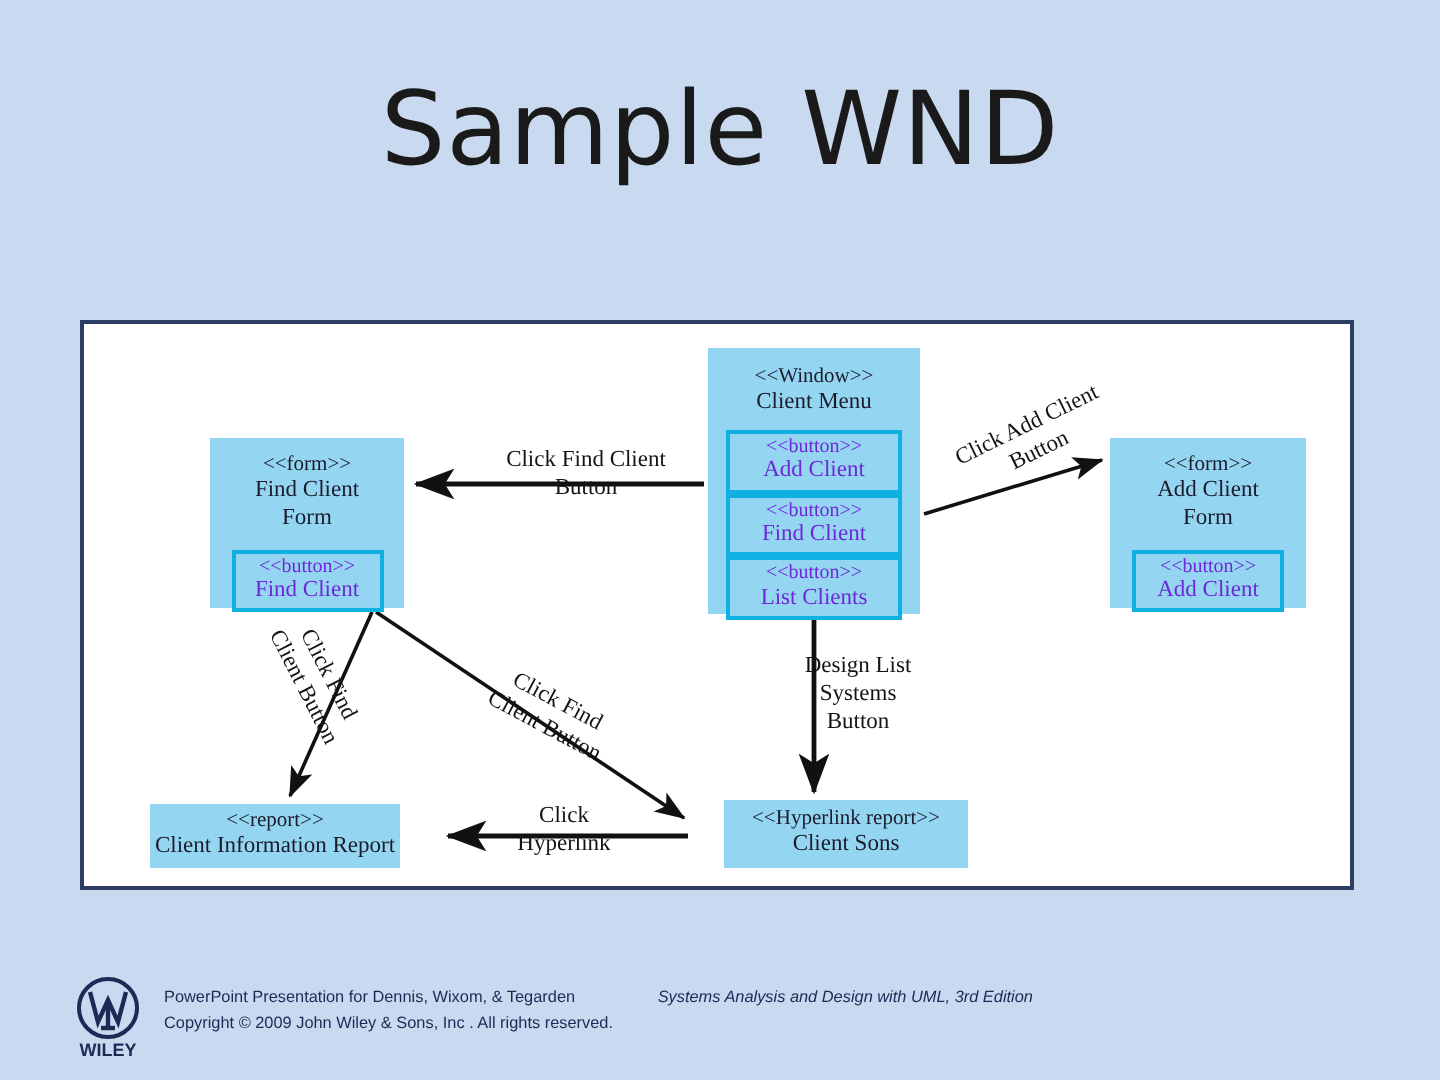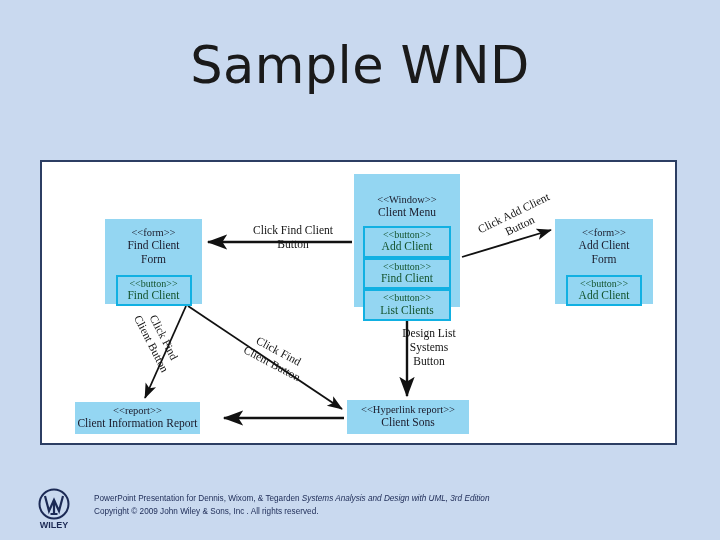--- a/index.html
+++ b/index.html
@@ -37,41 +37,41 @@
     color:#1b1b2b;
     font-family:"Liberation Serif", serif;
     display:flex;flex-direction:column;align-items:center;
   }
   .node .stereo{font-size:10.5px;line-height:1.18;}
   .node .nm{font-size:11.5px;line-height:1.18;font-family:Liberation Serif, serif;}
   .btn{
     background:#94d6f2;
     border:2px solid #11b0e2;
     box-sizing:border-box;
-    color:#14532d;
+    color:#6d28d9;
     font-family:"Liberation Serif", serif;
     text-align:center;
     padding:1px 0 2px 0;
   }
   .btn .stereo{font-size:10px;line-height:1.15;display:block;}
   .btn .nm{font-size:11.5px;line-height:1.15;display:block;}
 
   
   #node-find-client-form{left:63px;top:57px;width:97px;height:85px;padding-top:8px;}
   #node-find-client-form .btn{width:76px;margin-top:8px;}
 
-  #node-client-menu{left:312px;top:12px;width:106px;height:133px;padding-top:20px;}
+  #node-client-menu{left:312px;top:12px;width:106px;height:133px;padding-top:9px;}
   #node-client-menu .btn{width:88px;}
   #node-client-menu .btn + .btn{border-top-width:2px;}
 
   #node-add-client-form{left:513px;top:57px;width:98px;height:85px;padding-top:8px;}
   #node-add-client-form .btn{width:76px;margin-top:8px;}
 
   #node-client-info-report{left:33px;top:240px;width:125px;height:32px;justify-content:center;}
-  #node-client-list{left:305px;top:238px;width:122px;height:34px;justify-content:center;}
+  #node-client-list{left:320px;top:238px;width:122px;height:34px;justify-content:center;}
 
   
   .elabel{
     position:absolute;
     font-family:"Liberation Serif", serif;
     font-size:11.5px;color:#141414;
     line-height:1.2;text-align:center;
     white-space:nowrap;
   }
   #label-click-find-client-button{left:196px;top:62px;width:110px;}
@@ -80,28 +80,28 @@
   #label-click-find-client-button-diag{left:178px;top:182px;width:110px;transform:rotate(28deg);}
   #label-click-list-clients-button{left:332px;top:165px;width:110px;}
   #label-click-hyperlink{left:185px;top:240px;width:110px;}
 
   
   #footer{
     position:absolute;left:34px;top:487px;width:600px;height:46px;
     display:flex;align-items:flex-start;
   }
   #wiley-logo{
-    width:40px;height:44px;flex:0 0 40px;position:relative;margin-right:20px;
+    width:40px;height:44px;flex:0 0 40px;position:relative;margin-right:8px;
   }
   #footer-text{
     padding-top:6px;
     font-size:8.2px;line-height:1.55;color:#1c2a55;
     font-family:"Liberation Sans", sans-serif;
   }
-  #footer-text .it{font-style:italic;}
+  #footer-text .it{font-style:italic;margin-left:39px;}
 </style>
 </head>
 <body>
 
 <div id="slide-title">Sample WND</div>
 
 <div id="diagram-frame">
   <div id="diagram-canvas">
 
     <svg class="edges" viewBox="0 0 637 285">
@@ -190,20 +190,24 @@
       <div>Click Find</div>
       <div>Client Button</div>
     </div>
 
     <div class="elabel" id="label-click-list-clients-button">
       <div>Design List</div>
       <div>Systems</div>
       <div>Button</div>
     </div>
 
+    <div class="elabel" id="label-click-hyperlink">
+      <div>Click</div>
+      <div>Hyperlink</div>
+    </div>
 
   </div>
 </div>
 
 <div id="footer">
   <div id="wiley-logo">
     <svg viewBox="0 0 40 44" width="40" height="44">
       <circle cx="20" cy="17" r="14.5" fill="none" stroke="#1c2a55" stroke-width="2"></circle>
       <path d="M11 9 L15 24 L20 13 L25 24 L29 9" fill="none" stroke="#1c2a55" stroke-width="2.2"></path>
       <path d="M20 13 L20 27 M16.5 27 L23.5 27" fill="none" stroke="#1c2a55" stroke-width="2.2"></path>

